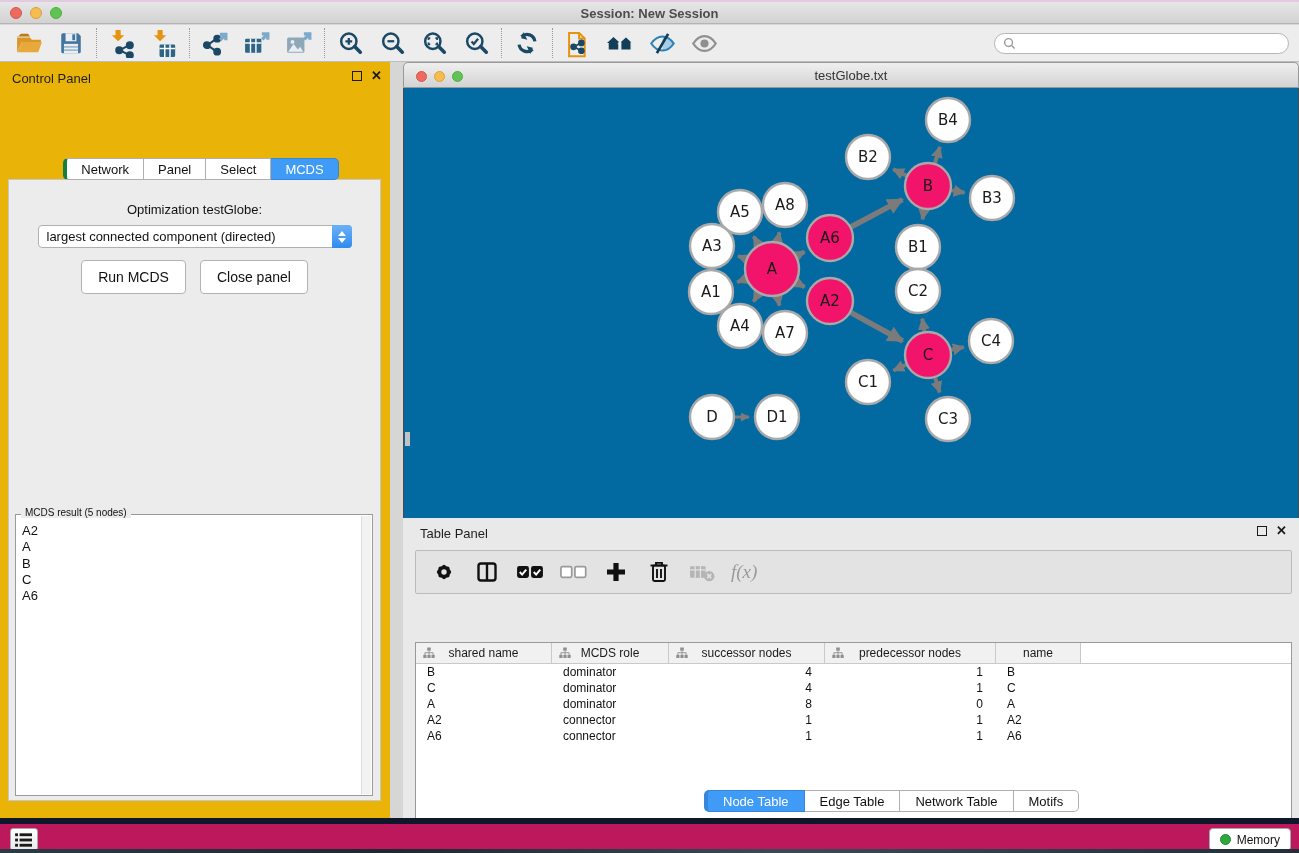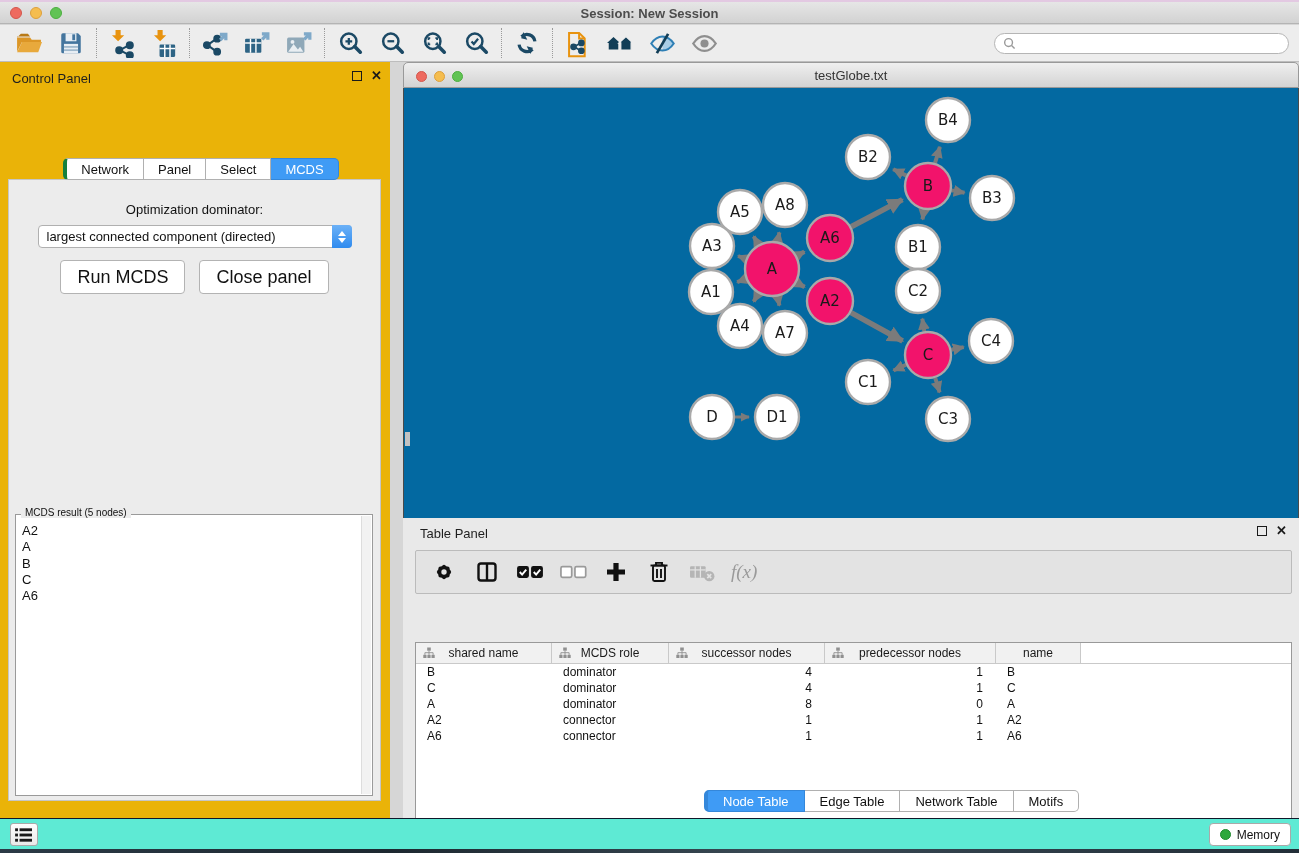--- a/index.html
+++ b/index.html
@@ -52,21 +52,21 @@
   .dropdown { position:relative; margin:8px auto 0; width:314px; height:23px; background:#fff;
     border:1px solid #b0b0b0; border-radius:4px; font-size:13px; color:#111;
     display:flex; align-items:center; padding-left:8px; cursor:pointer; }
   .dd-stepper { position:absolute; right:-1px; top:-1px; width:20px; height:23px;
     background:linear-gradient(#6cb1f7,#2f8bef); border-radius:0 4px 4px 0;
     display:flex; flex-direction:column; align-items:center; justify-content:center; gap:2px; }
   .dd-stepper .up { width:0; height:0; border-left:4px solid transparent; border-right:4px solid transparent; border-bottom:5px solid #fff; }
   .dd-stepper .down { width:0; height:0; border-left:4px solid transparent; border-right:4px solid transparent; border-top:5px solid #fff; }
   .cp-buttons { display:flex; justify-content:center; gap:14px; margin-top:12px; }
   .btn { height:22px; padding:16px 16px; background:#fff; border:1px solid #b3b3b3; border-radius:4px;
-    font-size:18px; color:#111; display:flex; align-items:center; cursor:pointer; }
+    font-size:14px; color:#111; display:flex; align-items:center; cursor:pointer; }
 
   .result-box { position:absolute; left:6px; right:7px; top:334px; bottom:4px;
     border:1px solid #9a9a9a; background:#fff; }
   .result-legend { position:absolute; left:5px; top:-8px; background:#ececec; padding:0 4px;
     font-size:10px; color:#111; }
   .result-list { position:absolute; inset:8px 12px 2px 6px; font-size:13px; color:#111; line-height:16.3px; }
   .result-scroll { position:absolute; right:1px; top:1px; bottom:1px; width:10px;
     background:#f2f2f2; border-left:1px solid #ddd; }
 
   
@@ -101,21 +101,21 @@
   .trow { display:flex; height:16px; font-size:12px; color:#111; align-items:center; }
   .td { overflow:hidden; white-space:nowrap; }
   .td.left { padding-left:11px; text-align:left; }
   .td.right { padding-right:13px; text-align:right; }
 
   .table-tabs { position:absolute; left:270px; top:272px;padding-left:19px; }
   .table-tabs .tab { padding:0 15px; height:22px; font-size:13px; }
 
   
   .statusbar { position:absolute; left:0; top:818px; width:1299px; height:31px;
-    background:#5eead4; border-top:1px solid #0f172a; }
+    background:#be185d; border-top:6px solid #0f172a; }
   .list-btn { position:absolute; left:10px; top:4px; width:28px; height:23px;
     background:linear-gradient(#fdfdfd,#e9e9e9); border:1px solid #a9a9a9; border-radius:3px;
     display:flex; align-items:center; justify-content:center; cursor:pointer; }
   .memory-btn { position:absolute; right:8px; top:4px; height:23px; padding:0 10px;
     background:#fff; border:1px solid #a9a9a9; border-radius:4px;
     display:flex; align-items:center; gap:6px; font-size:12px; color:#111; cursor:pointer; }
   .mem-dot { width:11px; height:11px; border-radius:50%; background:#2ea83c; border:1px solid #1f8a2d; }
   .desktop-strip { position:absolute; left:0; top:849px; width:1299px; height:4px;
     background:linear-gradient(90deg,#2b3a46,#1d2830 30%,#3a4a55 60%,#222e38); }
 </style>
@@ -301,21 +301,21 @@
     </div>
     <div class="cp-tabs">
       <div class="seg" id="cp-tabseg">
           <div class="tab">Network</div>
           <div class="tab">Panel</div>
           <div class="tab">Select</div>
           <div class="tab active">MCDS</div>
         </div>
     </div>
     <div class="cp-content">
-      <div class="opt-label">Optimization dominator:</div>
+      <div class="opt-label">Optimization testGlobe:</div>
       <div class="dropdown">
         <span>largest connected component (directed)</span>
         <span class="dd-stepper">
             <span class="up"></span>
             <span class="down"></span>
           </span>
       </div>
       <div class="cp-buttons">
         <div class="btn">Run MCDS</div>
         <div class="btn">Close panel</div>

